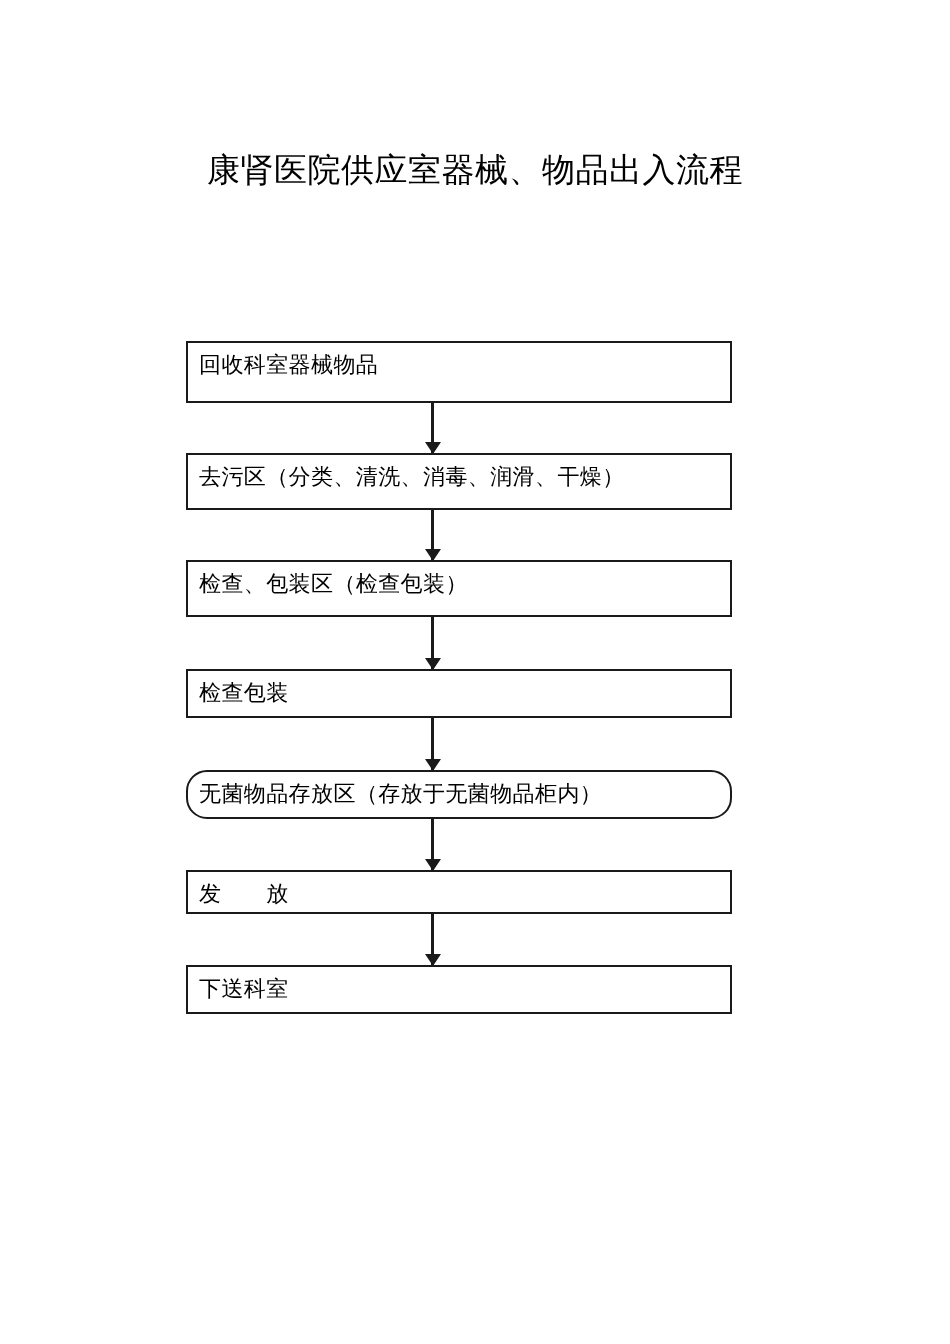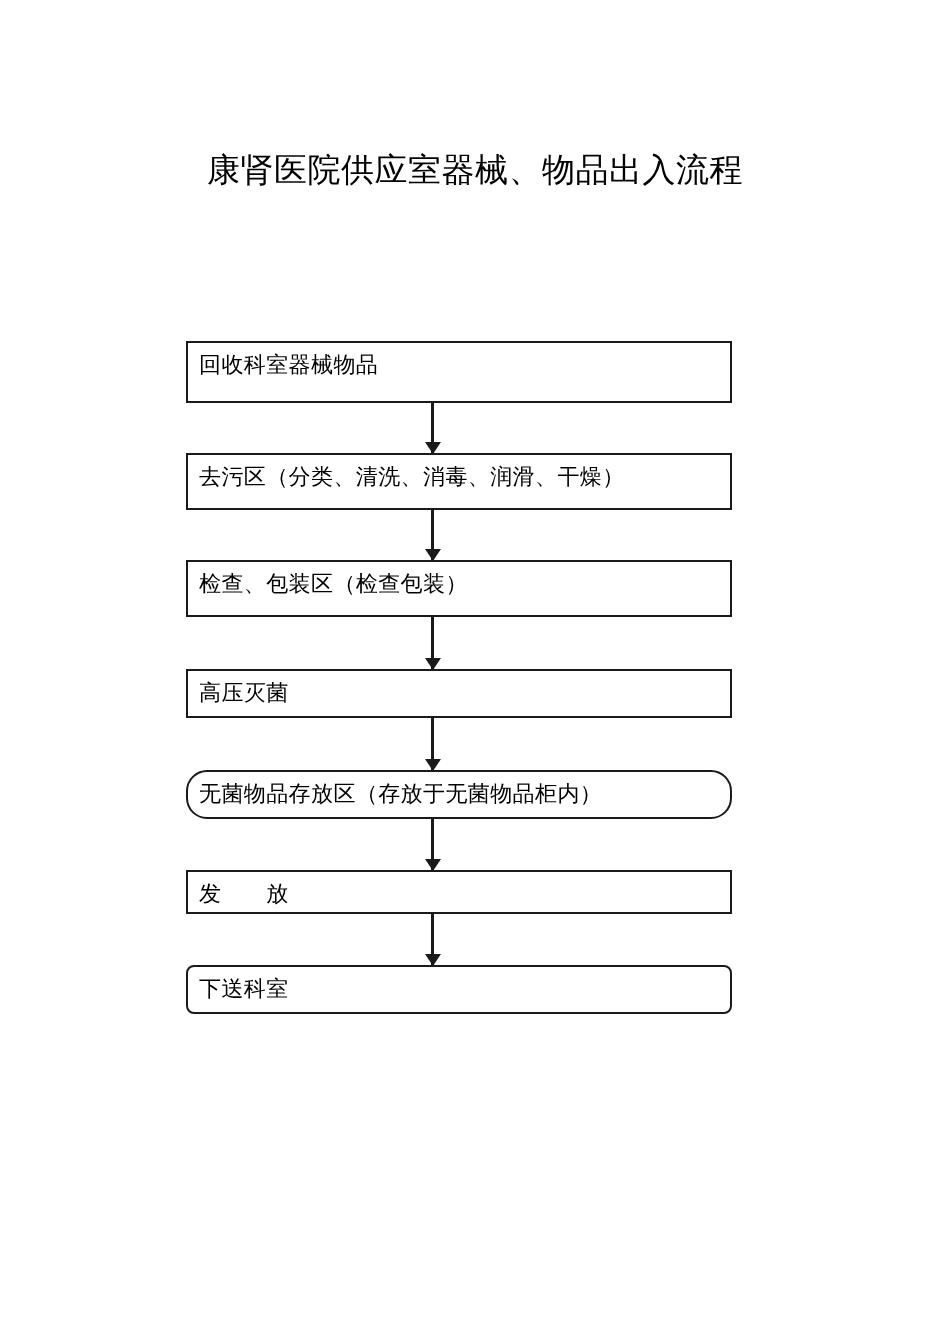--- a/index.html
+++ b/index.html
@@ -64,21 +64,21 @@
     font-family: "DejaVu Serif", "Liberation Serif", serif;
   }
 
   
   .h1 { height: 62px; margin-top: 44px; }
   .h2 { height: 57px; }
   .h3 { height: 57px; }
   .h4 { height: 49px; }
   .h5 { height: 49px; border-radius: 21px; }
   .h6 { height: 44px; }
-  .h7 { height: 49px; border-radius: 8px; }
+  .h7 { height: 49px; }
 
   
   .connector {
     position: relative;
     width: 546px;
     height: 50px;
   }
   .connector .conn-line {
     position: absolute;
     left: 245px;
@@ -131,21 +131,21 @@
     <div class="flow-step h3">
       <span class="step-label">检查、包装区（检查包装）</span>
     </div>
 
     <div class="connector gap-sm">
       <span class="conn-line"></span>
       <span class="conn-head"></span>
     </div>
 
     <div class="flow-step h4">
-      <span class="step-label">高压灭菌</span>
+      <span class="step-label">检查包装</span>
     </div>
 
     <div class="connector gap-sm">
       <span class="conn-line"></span>
       <span class="conn-head"></span>
     </div>
 
     <div class="flow-step h5">
       <span class="step-label">无菌物品存放区（存放于无菌物品柜内）</span>
     </div>

